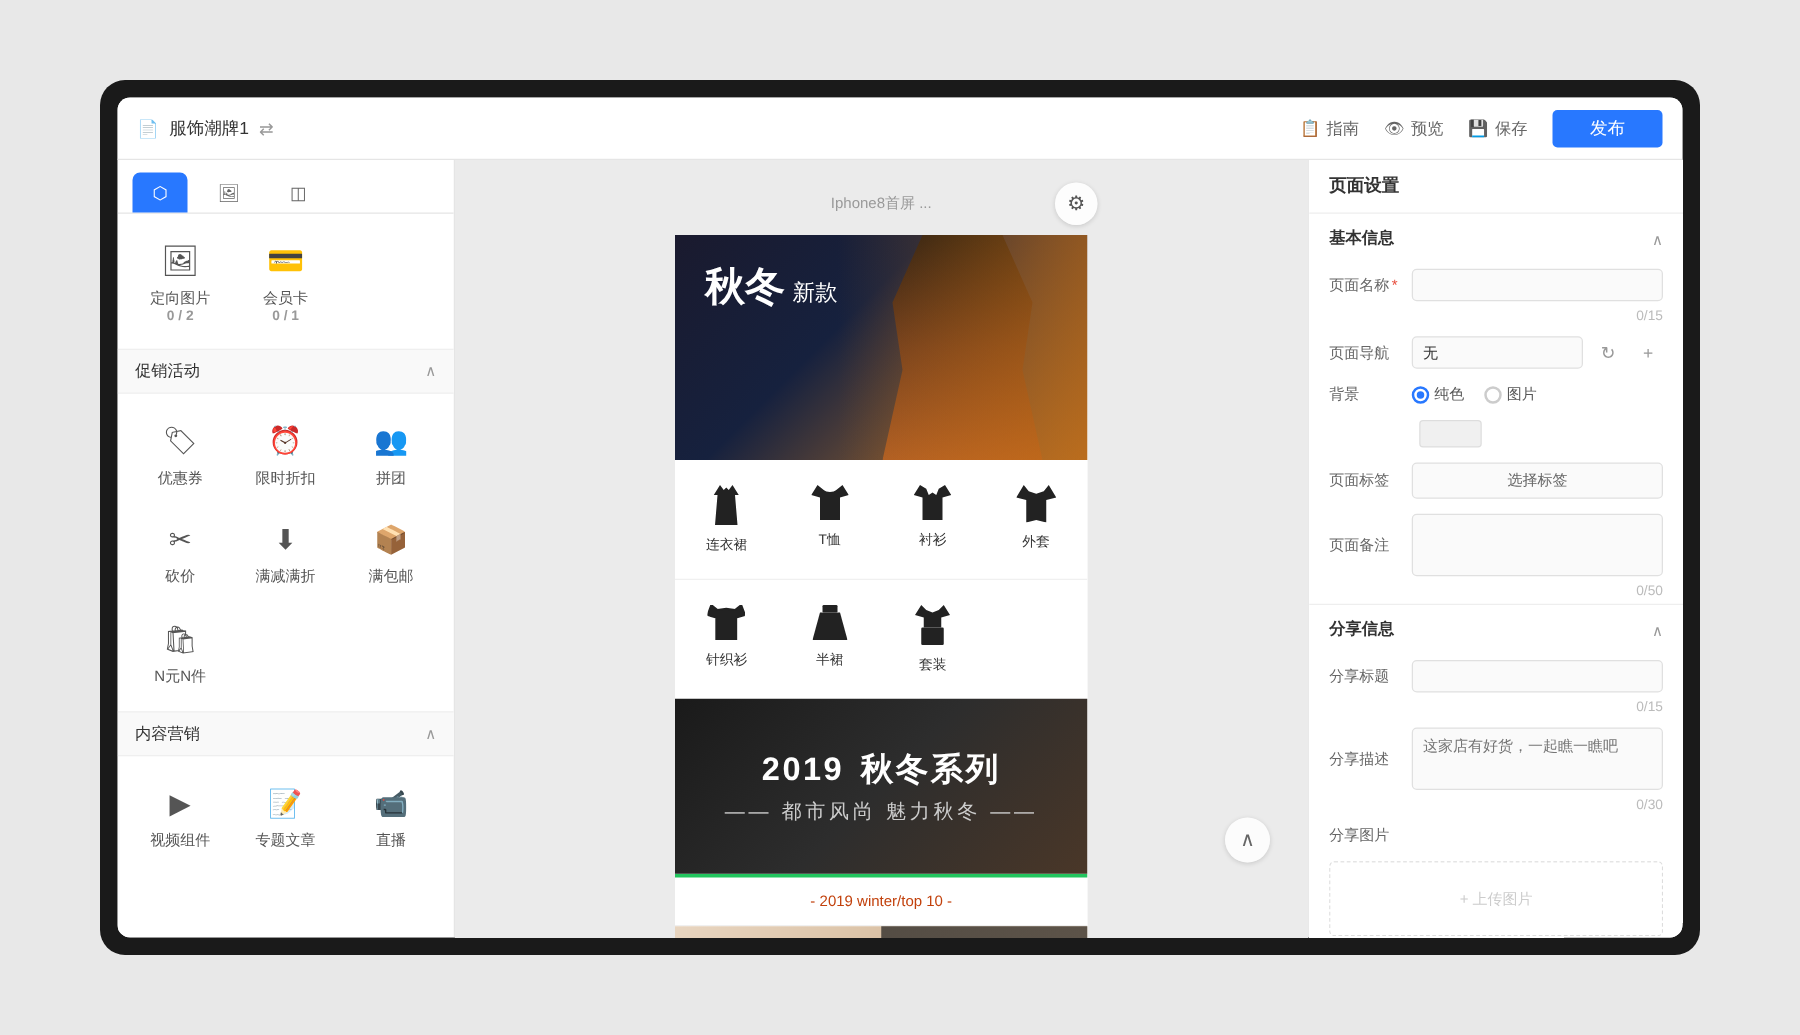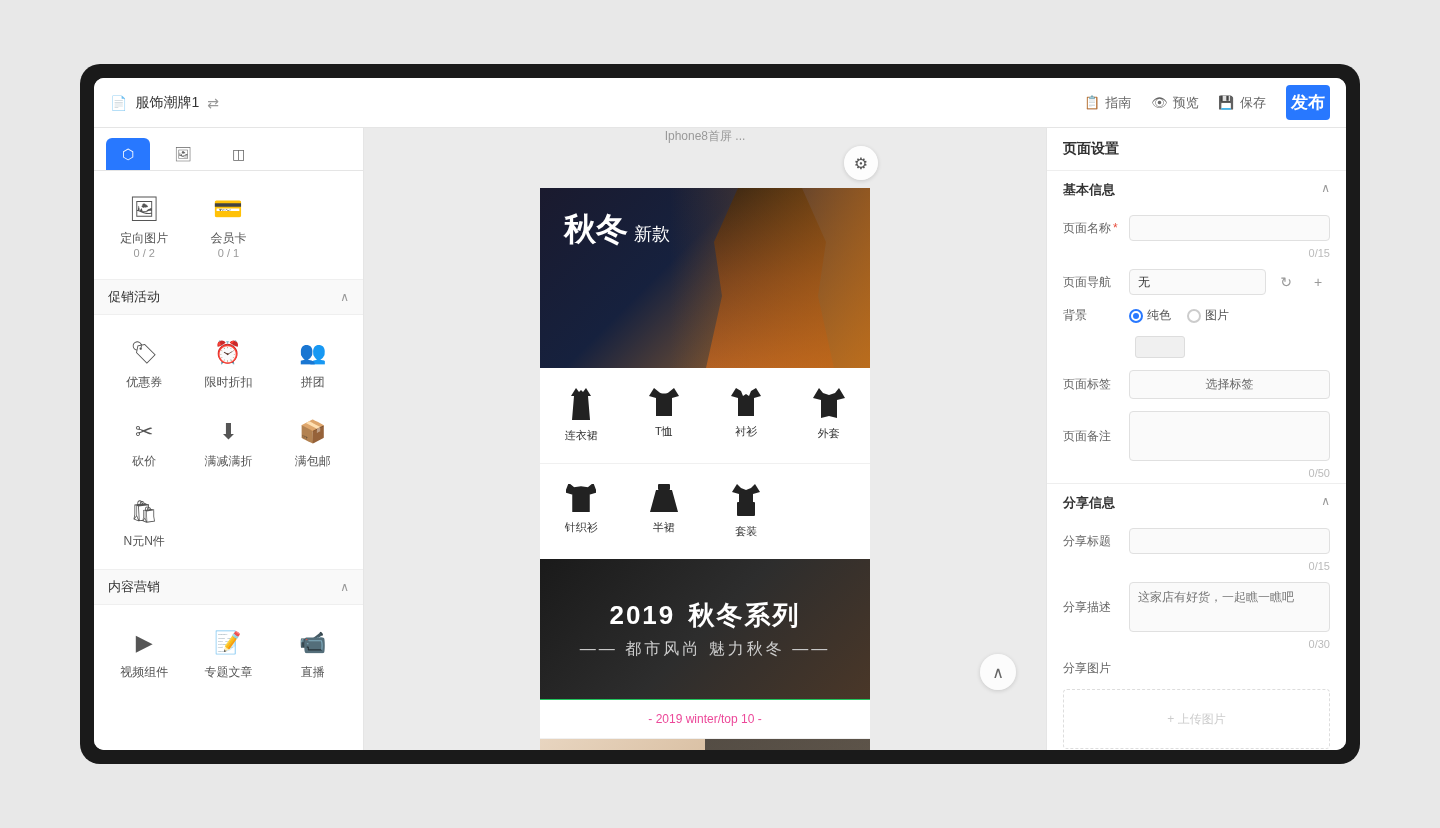--- a/index.html
+++ b/index.html
@@ -71,24 +71,24 @@
       gap: 5px;
       color: #666;
       font-size: 13px;
       cursor: pointer;
     }
     .btn-publish {
       background: #2878ff;
       color: #fff;
       border: none;
       border-radius: 4px;
-      padding: 6px 5px;
-      font-size: 17px;
-      cursor: pointer;
-      font-weight: 700;
+      padding: 6px 30px;
+      font-size: 14px;
+      cursor: pointer;
+      font-weight: 400;
     }
     
     .main-content {
       flex: 1;
       display: flex;
       overflow: hidden;
     }
     
     .left-sidebar {
       width: 270px;
@@ -144,20 +144,21 @@
     .sidebar-item-label {
       font-size: 12px;
       color: #555;
       margin-top: 4px;
       text-align: center;
       line-height: 1.3;
     }
     .sidebar-item-count {
       font-size: 11px;
       color: #999;
+      font-weight: bold;
     }
     .section-header {
       display: flex;
       align-items: center;
       justify-content: space-between;
       padding: 8px 14px;
       background: #f9f9f9;
       border-top: 1px solid #efefef;
       border-bottom: 1px solid #efefef;
     }
@@ -179,21 +180,21 @@
       align-items: flex-start;
       justify-content: center;
       overflow-y: auto;
       position: relative;
       padding-top: 10px;
     }
     .canvas-label {
       position: absolute;
       left: 50%;
       transform: translateX(-50%);
-      top: 0;
+      top: 26px;
       font-size: 12px;
       color: #999;
       white-space: nowrap;
     }
     .settings-btn {
       position: absolute;
       left: 480px;
       top: 18px;
       width: 34px;
       height: 34px;
@@ -306,23 +307,23 @@
       flex-direction: column;
       align-items: center;
       justify-content: center;
       position: relative;
       overflow: hidden;
     }
     .section-divider {
       text-align: center;
       padding: 12px;
       font-size: 12px;
-      color: #ec4899;
+      color: #c2410c;
       background: #fff;
-      border-top: 1px solid #22c55e;
+      border-top: 3px solid #22c55e;
       border-bottom: 1px solid #f0f0f0;
     }
     .bottom-image-preview {
       width: 100%;
       height: 80px;
       background: linear-gradient(135deg, #e8d5c0 0%, #c9a882 100%);
       position: relative;
       display: flex;
       align-items: center;
       justify-content: center;
@@ -350,21 +351,21 @@
       font-size: 14px;
       font-weight: 600;
       color: #333;
       border-bottom: 1px solid #eee;
     }
     .panel-section {
       border-bottom: 1px solid #eee;
     }
     .panel-section-header {
       display: flex;
-      align-items: flex-start;
+      align-items: flex-end;
       justify-content: space-between;
       padding: 10px 16px;
       cursor: pointer;
       gap: 28px;
     }
     .panel-section-title {
       font-size: 13px;
       font-weight: 600;
       color: #333;
     }

